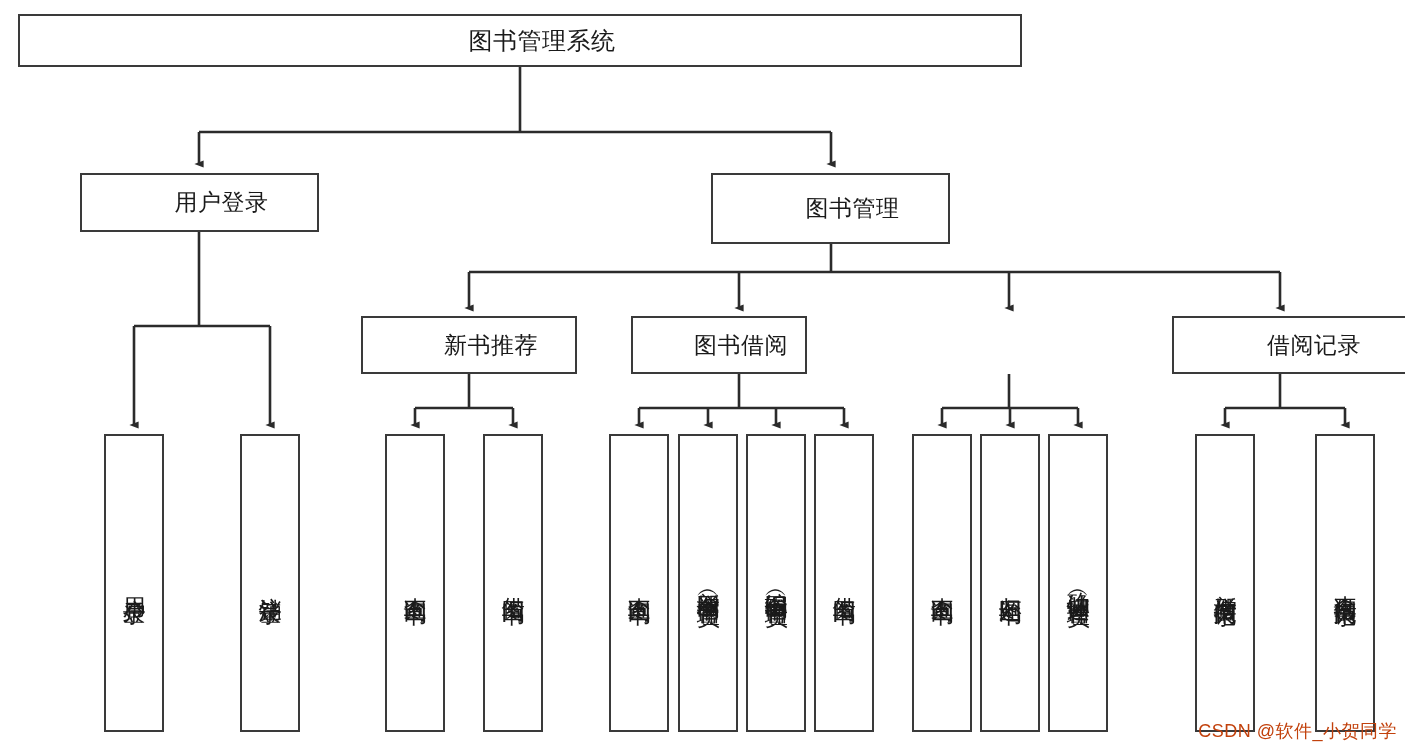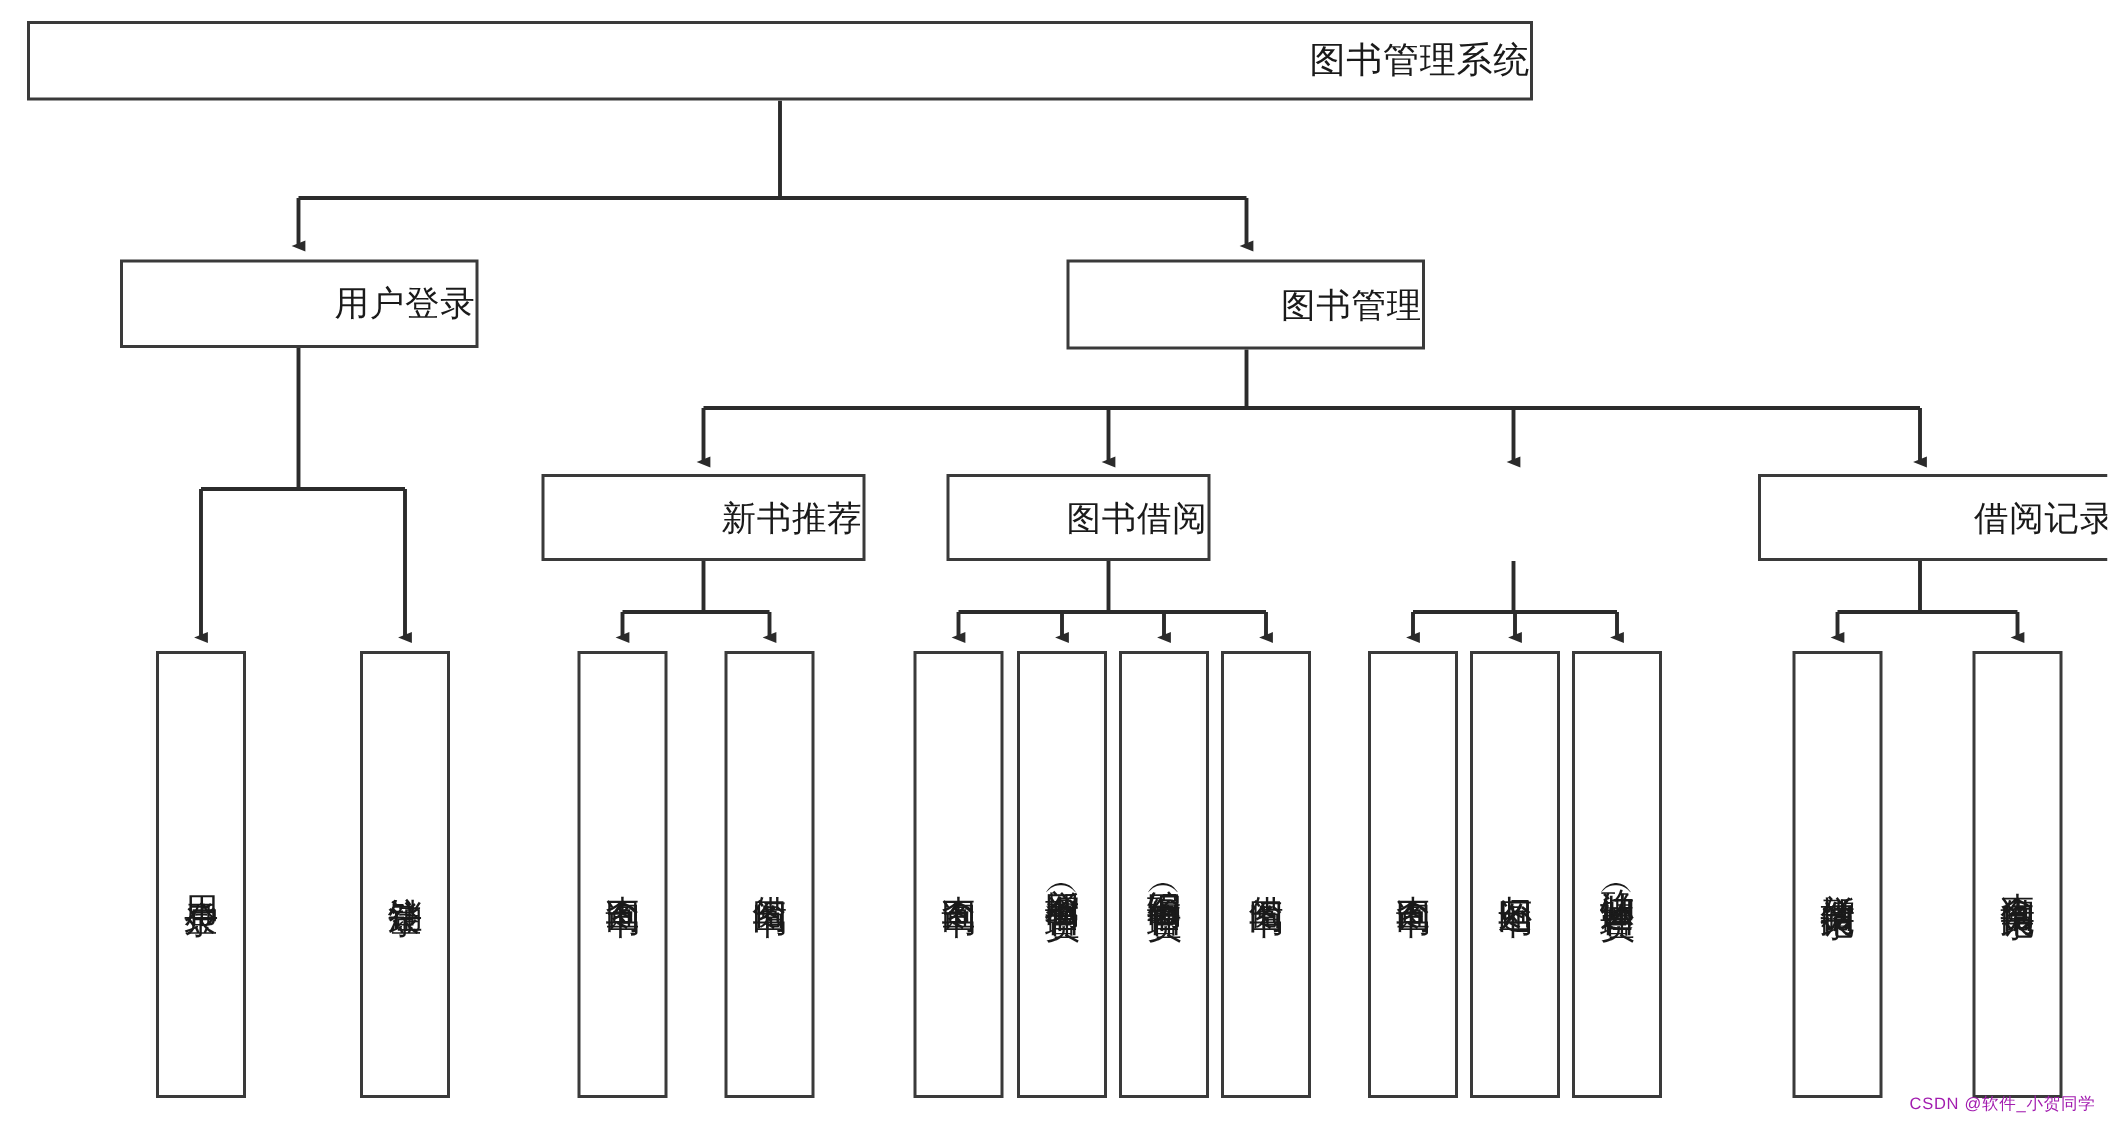--- a/index.html
+++ b/index.html
@@ -26,21 +26,21 @@
     height: 747px;
     pointer-events: none;
   }
   .node {
     position: absolute;
     box-sizing: border-box;
     background: #ffffff;
     border: 2.5px solid #3a3a3a;
     display: flex;
     align-items: center;
-    justify-content: flex-end;
+    justify-content: center;
     color: #1a1a1a;
     padding-left: 44px;
   }
   .node .label {
     display: block;
     text-align: center;
     line-height: 1.05;
     letter-spacing: 0.5px;
     white-space: nowrap;
   }
@@ -62,22 +62,22 @@
     text-orientation: upright;
     font-size: 23px;
     line-height: 1.28;
     letter-spacing: 2px;
     max-height: 100%;
   }
   .watermark {
     position: absolute;
     right: 8px;
     bottom: 4px;
-    font-size: 11px;
-    color: #a21caf;
+    font-size: 18px;
+    color: #c2410c;
     letter-spacing: 0.5px;
     white-space: nowrap;
     user-select: none;
   }
 </style>
 </head>
 <body>
 
 <div id="canvas">
 
@@ -131,21 +131,21 @@
     </g>
   </svg>
 
   <div class="node h root" style="left:18px; top:14px; width:1004px; height:53px;">
     <span class="label">图书管理系统</span>
   </div>
 
   <div class="node h" style="left:80px; top:173px; width:239px; height:59px;">
     <span class="label">用户登录</span>
   </div>
-  <div class="node h" style="left:711px; top:173px; width:239px; height:60px;">
+  <div class="node h" style="left:711px; top:173px; width:239px; height:71px;">
     <span class="label">图书管理</span>
   </div>
 
   <div class="node h" style="left:361px; top:316px; width:216px; height:58px;">
     <span class="label">新书推荐</span>
   </div>
   <div class="node h" style="left:631px; top:316px; width:176px; height:58px;">
     <span class="label">图书借阅</span>
   </div>
   <div class="node h" style="left:1172px; top:316px; width:240px; height:58px;">

